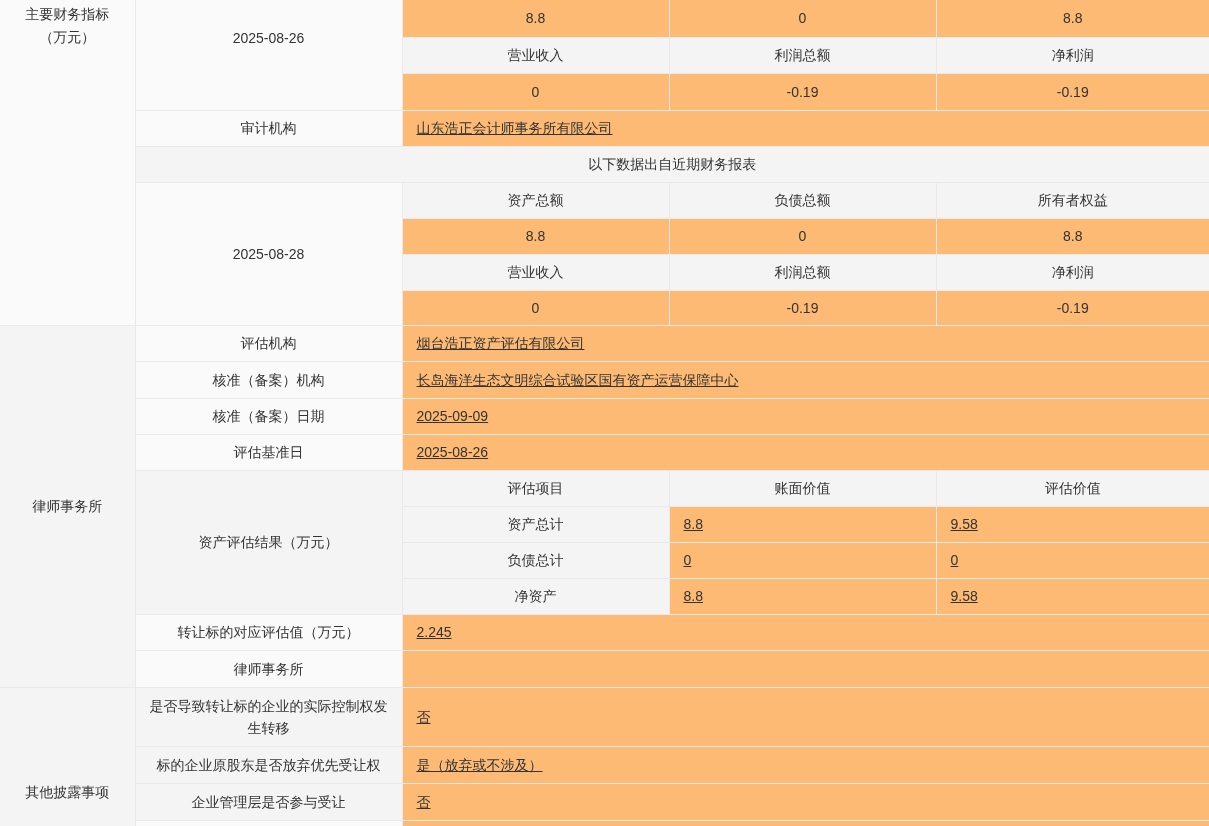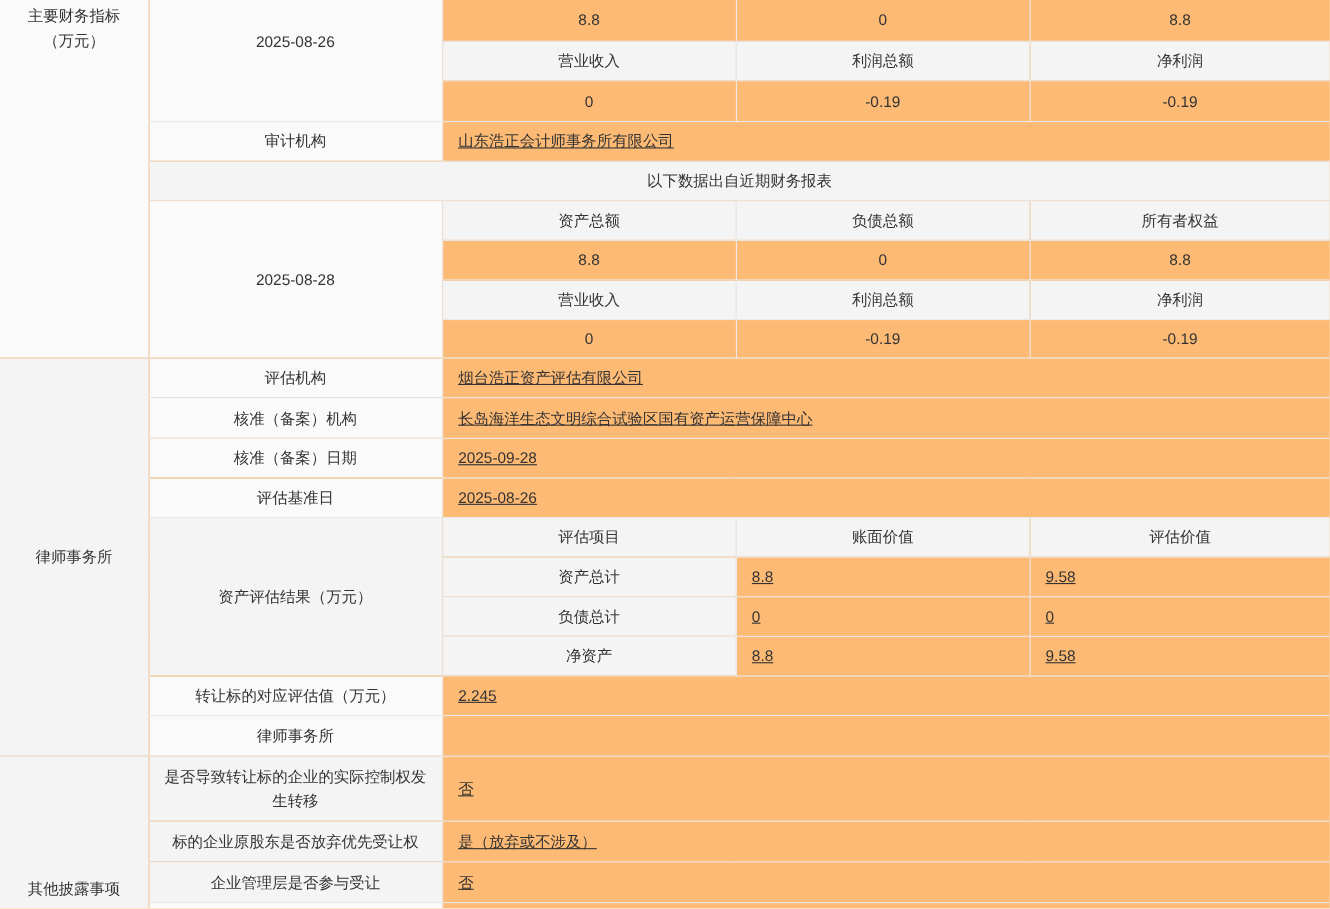--- a/index.html
+++ b/index.html
@@ -9,21 +9,21 @@
   td{border:1px solid #e9e9e9;text-align:center;vertical-align:middle;padding:0;overflow:hidden;line-height:20px;}
   tr:first-child>td{border-top:0;}
   td:first-child{border-left:0;}
   td:last-child{border-right:0;}
   tr:last-child>td{border-bottom:0;}
   td.l{text-align:left;padding:0 14px;text-decoration:underline;}
   td.gray{background:#f4f4f4;}
   td.lab{background:#fafafa;}
   td.sec1{background:#fafafa;vertical-align:top;padding-top:3px;line-height:23px;}
   td.sec2{background:#f4f4f4;}
-  td.sec3{background:#f4f4f4;vertical-align:bottom;padding-bottom:8px;border-bottom:0;text-align:center;}
+  td.sec3{background:#f4f4f4;vertical-align:bottom;padding-bottom:24px;border-bottom:0;text-align:center;}
   td.date-top{vertical-align:top;padding-top:28px;}
   td.wrap2{padding:0 12px;line-height:22px;}
 </style>
 </head>
 <body>
 
 <div class="wrap">
 <table class="disclosure">
   <colgroup>
     <col style="width:135px">
@@ -87,21 +87,21 @@
     <td class="sec2" rowspan="10">律师事务所</td>
     <td class="lab">评估机构</td>
     <td class="l" colspan="3">烟台浩正资产评估有限公司</td>
   </tr>
   <tr style="height:37px">
     <td class="lab">核准（备案）机构</td>
     <td class="l" colspan="3">长岛海洋生态文明综合试验区国有资产运营保障中心</td>
   </tr>
   <tr style="height:36px">
     <td class="lab">核准（备案）日期</td>
-    <td class="l" colspan="3">2025-09-28</td>
+    <td class="l" colspan="3">2025-09-09</td>
   </tr>
   <tr style="height:36px">
     <td class="lab">评估基准日</td>
     <td class="l" colspan="3">2025-08-26</td>
   </tr>
   <tr style="height:36px">
     <td class="gray wrap2" rowspan="4">资产评估结果（万元）</td>
     <td class="gray">评估项目</td>
     <td class="gray">账面价值</td>
     <td class="gray">评估价值</td>

